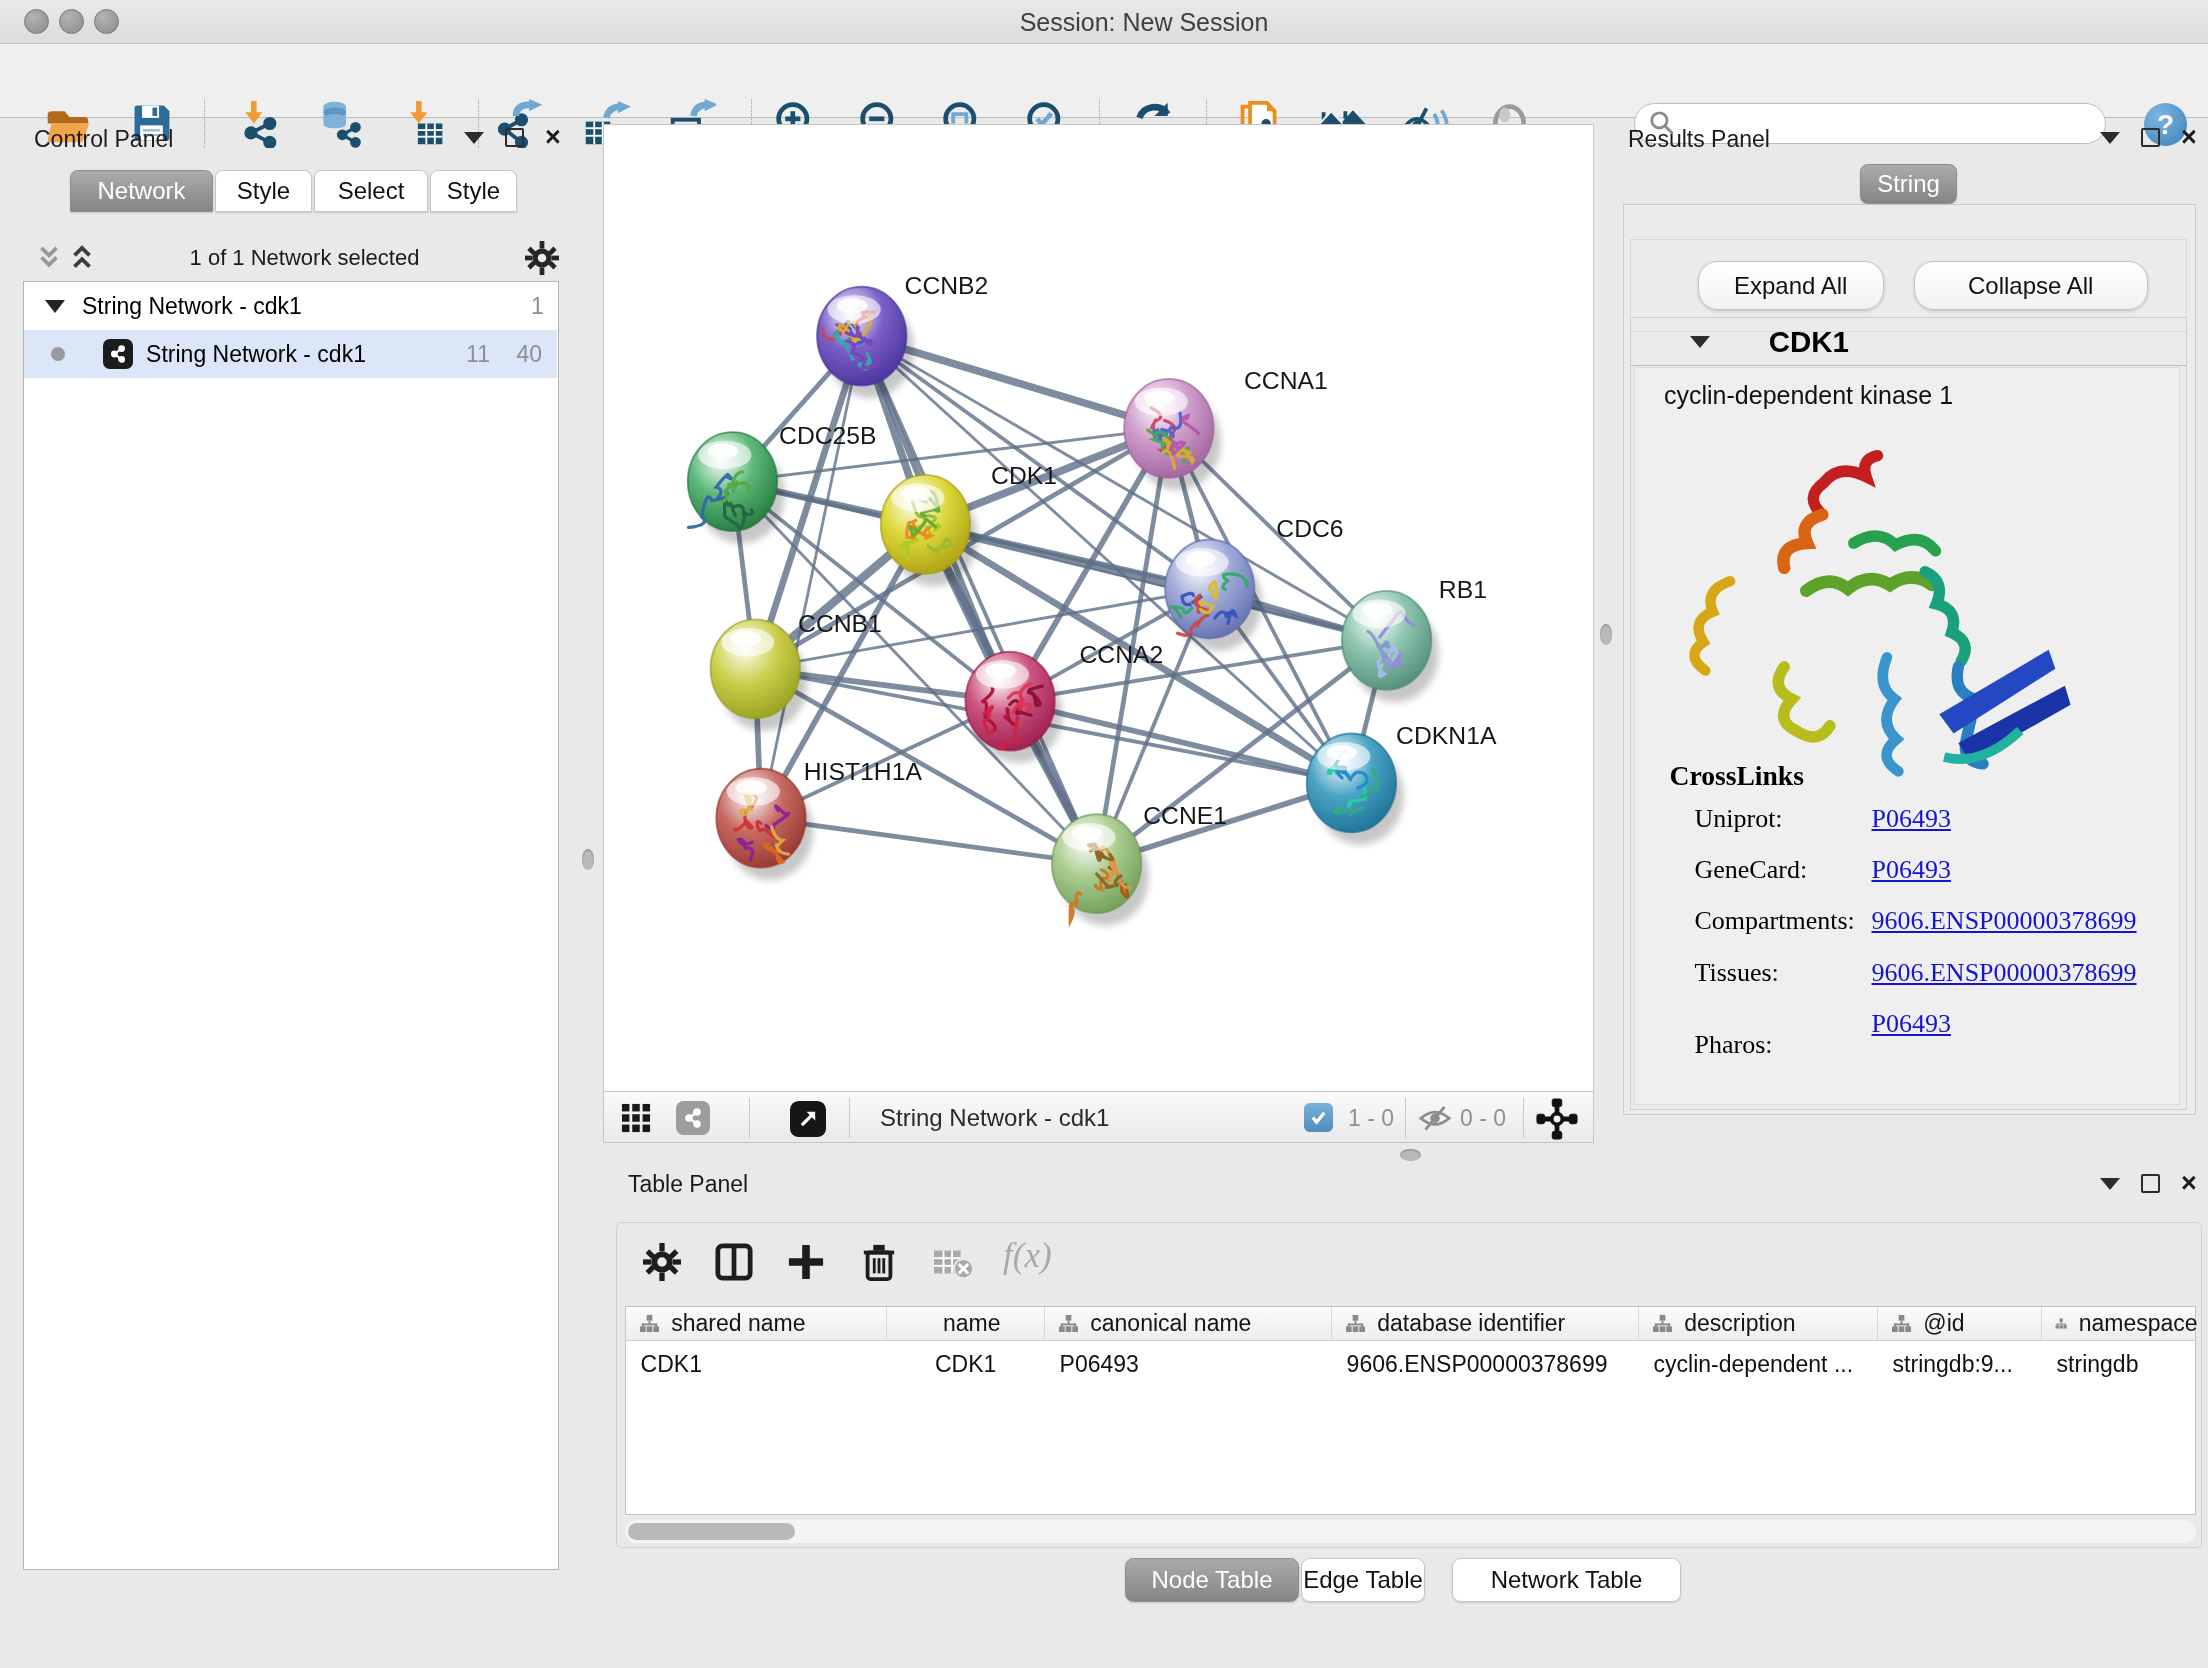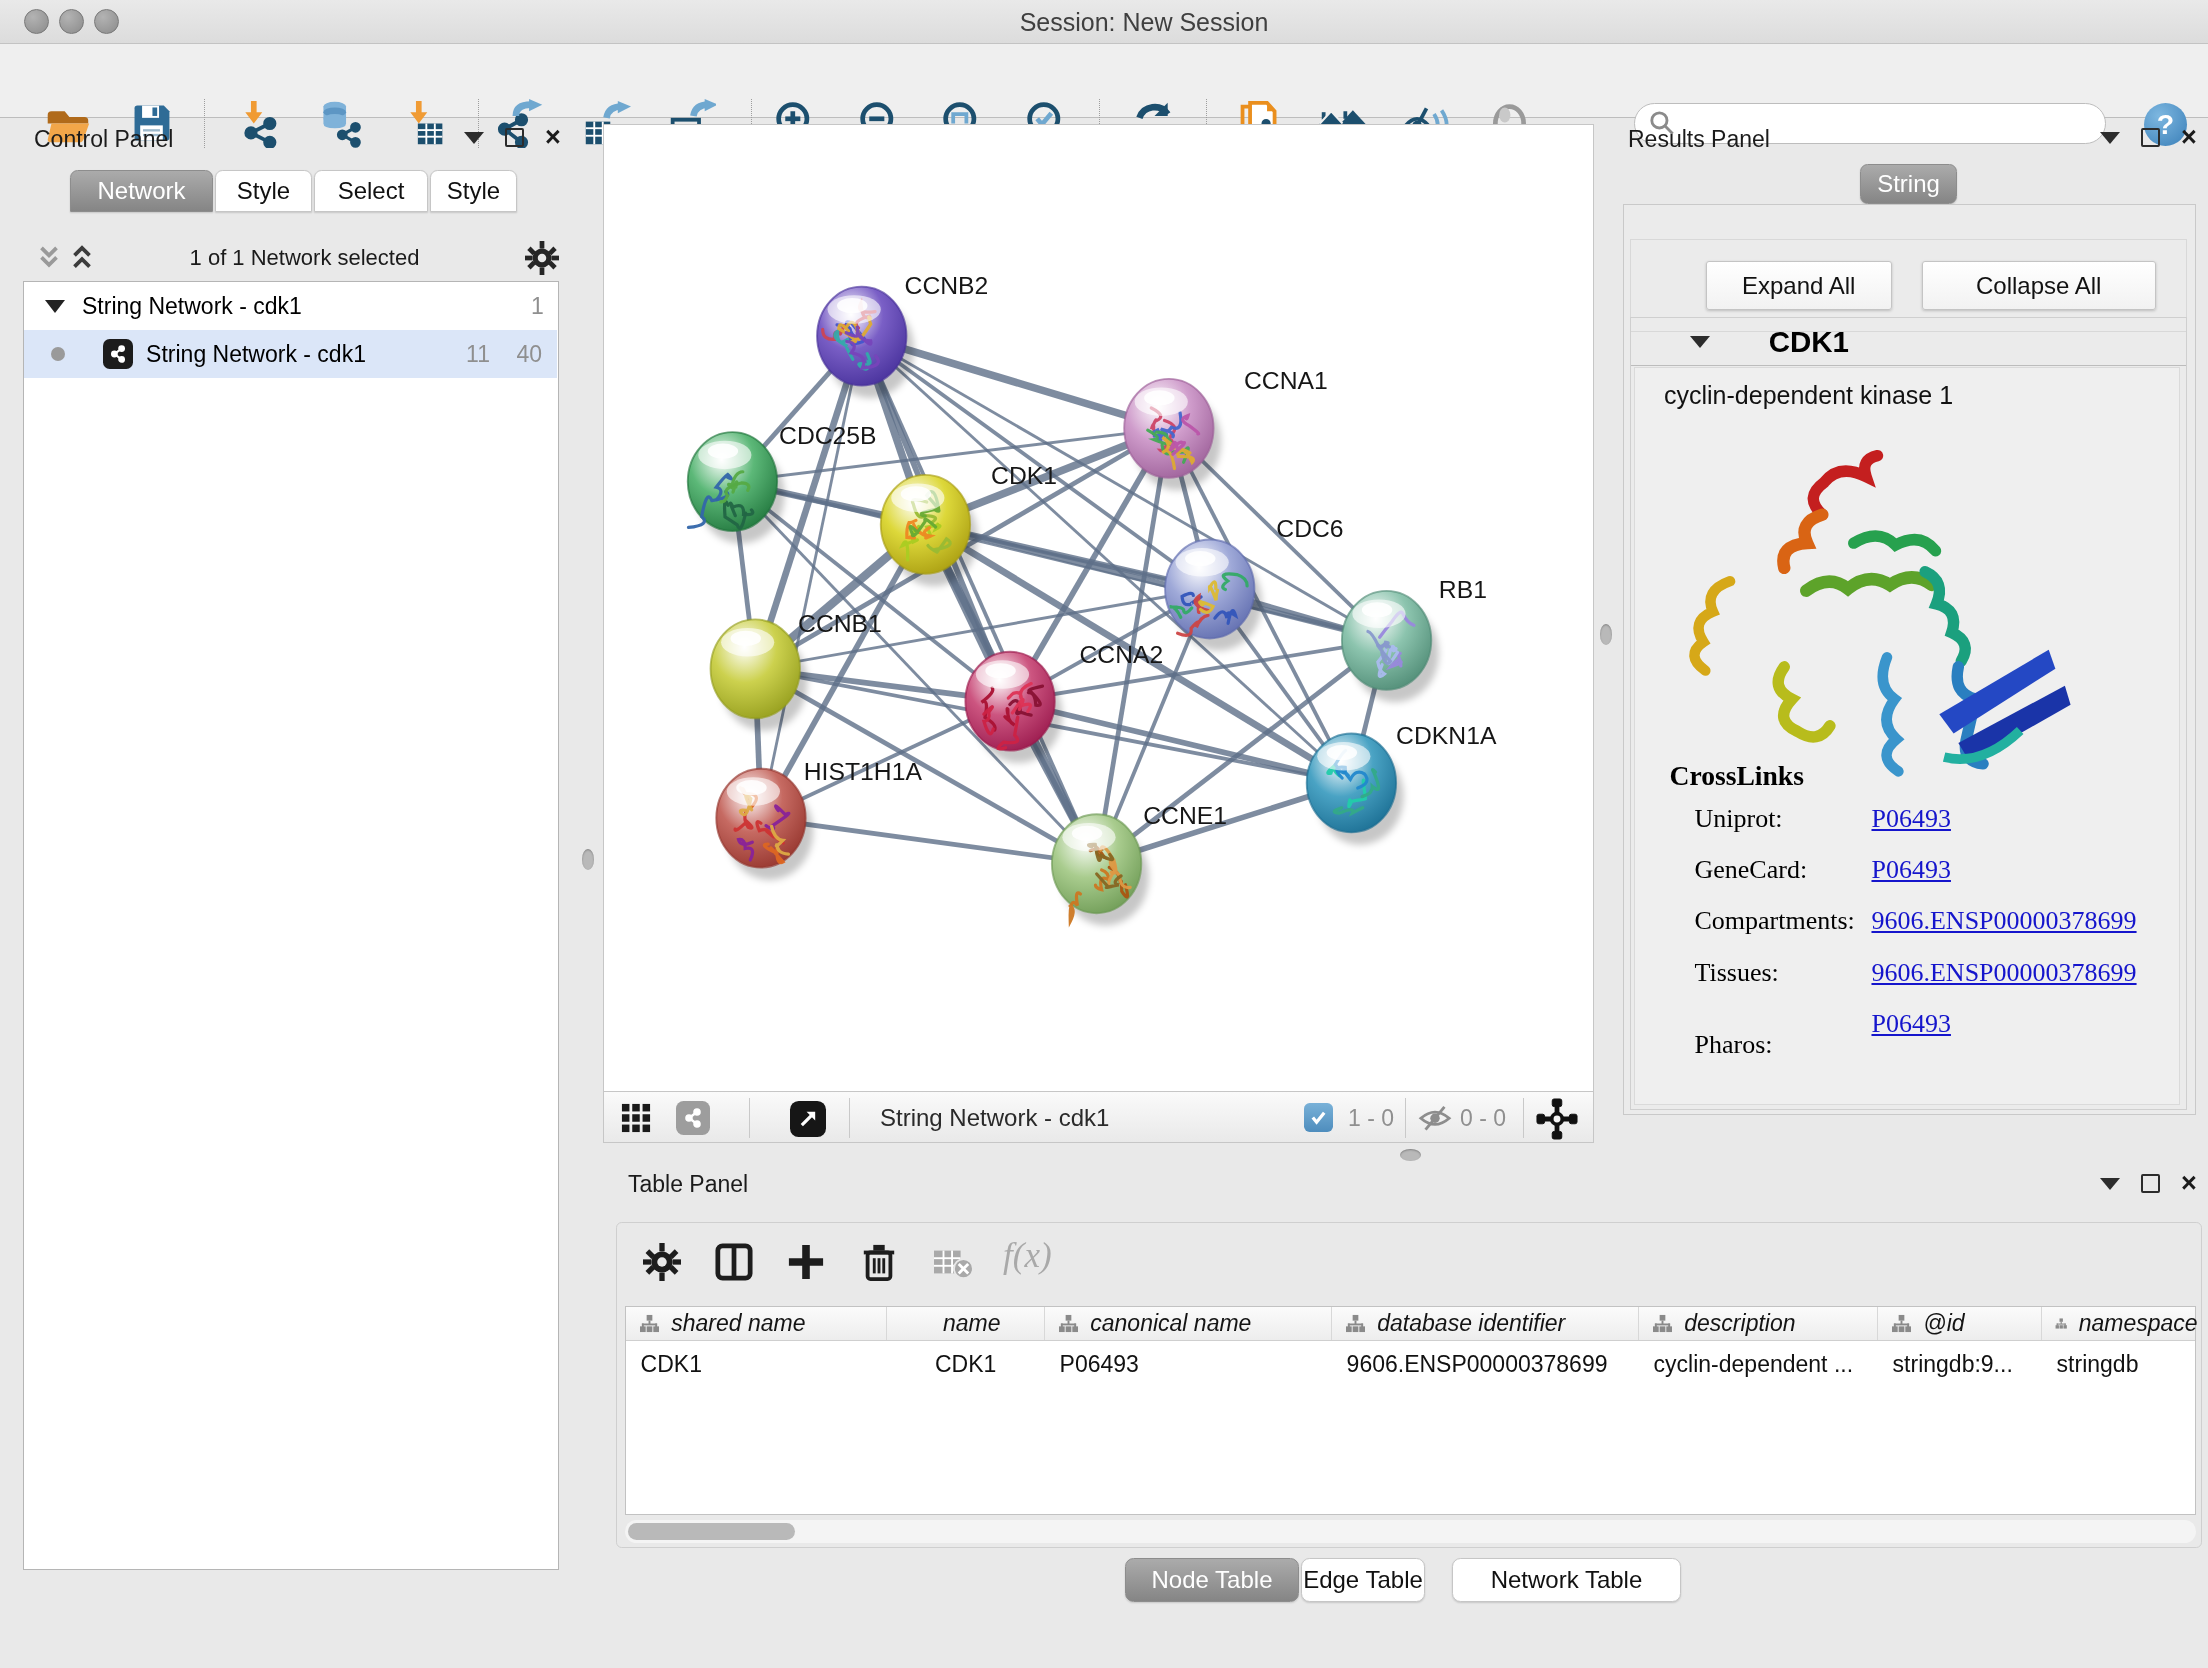--- a/index.html
+++ b/index.html
@@ -60,39 +60,39 @@
   .cnt { position:absolute; top:13.3px; font-size:23px; color:#8f8f8f; }
   .checkbox { position:absolute; left:700px; top:11.4px; width:28.5px; height:28.5px; border-radius:5.7px;
     background:linear-gradient(#79b1d8,#4e8dbd); display:flex; align-items:center; justify-content:center; }
   .splitdot { position:absolute; background:#b9b9b9; border-radius:50%; box-shadow:inset 0 1px 1.9px rgba(0,0,0,.3); }
 
   
   .res-container { position:absolute; left:1623px; top:204px; width:573px; height:911px;
     background:#ebebeb; border:1.9px solid #c9c9c9; }
   .res-btn-box { position:absolute; left:5.7px; top:34px; width:557px; height:93px; border:1.9px solid #d8d8d8; }
   .res-btn { position:absolute; top:21px; height:49px; background:linear-gradient(#ffffff,#f2f2f2);
-    border:1px solid #c4c4c4; border-radius:3px; font-size:24px; color:#111; display:flex;
-    align-items:center; justify-content:center; box-shadow:0 1px 2.9px rgba(0,0,0,.2);margin-left:8px; }
+    border:1px solid #c4c4c4; border-radius:20px; font-size:24px; color:#111; display:flex;
+    align-items:center; justify-content:center; box-shadow:0 1px 2.9px rgba(0,0,0,.2); }
   .cdk-box { position:absolute; left:5.7px; top:112px; width:557px; height:793px; border:1.9px solid #cfcfcf; }
   .cdk-head { position:absolute; left:0; top:0; width:100%; height:48px; border-bottom:1.9px solid #bcbcbc;
     display:flex; align-items:center; }
   .cdk-inner { position:absolute; left:3.8px; top:49px; width:546px; height:738px;
     background:#efefef; border:1px solid #dadada; }
   .serif { font-family:"Liberation Serif","DejaVu Serif",serif; }
   .xlink { color:#1515cc; text-decoration:underline; }
   .xrow { position:absolute; font-size:26px; }
 
   
   .tbl-container { position:absolute; left:616px; top:1222px; width:1586px; height:326px;
     background:#e9e9e9; border:1.9px solid #cfcfcf; border-radius:5.7px; }
   .tbl-toolbtn { position:absolute; top:17px; width:44px; height:44px; display:flex; align-items:center; justify-content:center; }
   .tbl-white { position:absolute; left:7.6px; top:83px; width:1571px; height:209px;
     background:#ffffff; border:1.9px solid #c2c2c2; }
   .thead { position:absolute; left:0; top:0; height:34px; width:100%; display:flex;
-    background:linear-gradient(#fbfbfb,#ededed); border-bottom:1.9px solid #cfcfcf;font-style:italic; }
+    background:linear-gradient(#fbfbfb,#ededed); border-bottom:1.9px solid #cfcfcf; }
   .th { display:flex; align-items:center; gap:11.4px; padding-left:13.3px; font-size:23px; color:#141414;
     border-right:1px solid #d8d8d8; overflow:hidden; white-space:nowrap; flex-shrink:0; }
   .trow { position:absolute; left:0; top:36px; height:42px; width:100%; display:flex; }
   .td { padding-left:15px; font-size:23px; color:#111; display:flex; align-items:center;
     overflow:hidden; white-space:nowrap; flex-shrink:0; }
   .hscroll { position:absolute; left:7.6px; top:297px; width:1571px; height:23px; background:#f4f4f4; border-radius:11.4px; }
   .hthumb { position:absolute; left:3.8px; top:2.9px; width:167px; height:17px; background:#b9b9b9; border-radius:8.6px; }
 
   
   .statusbar { position:absolute; left:0; top:1607px; width:2208px; height:61px;

